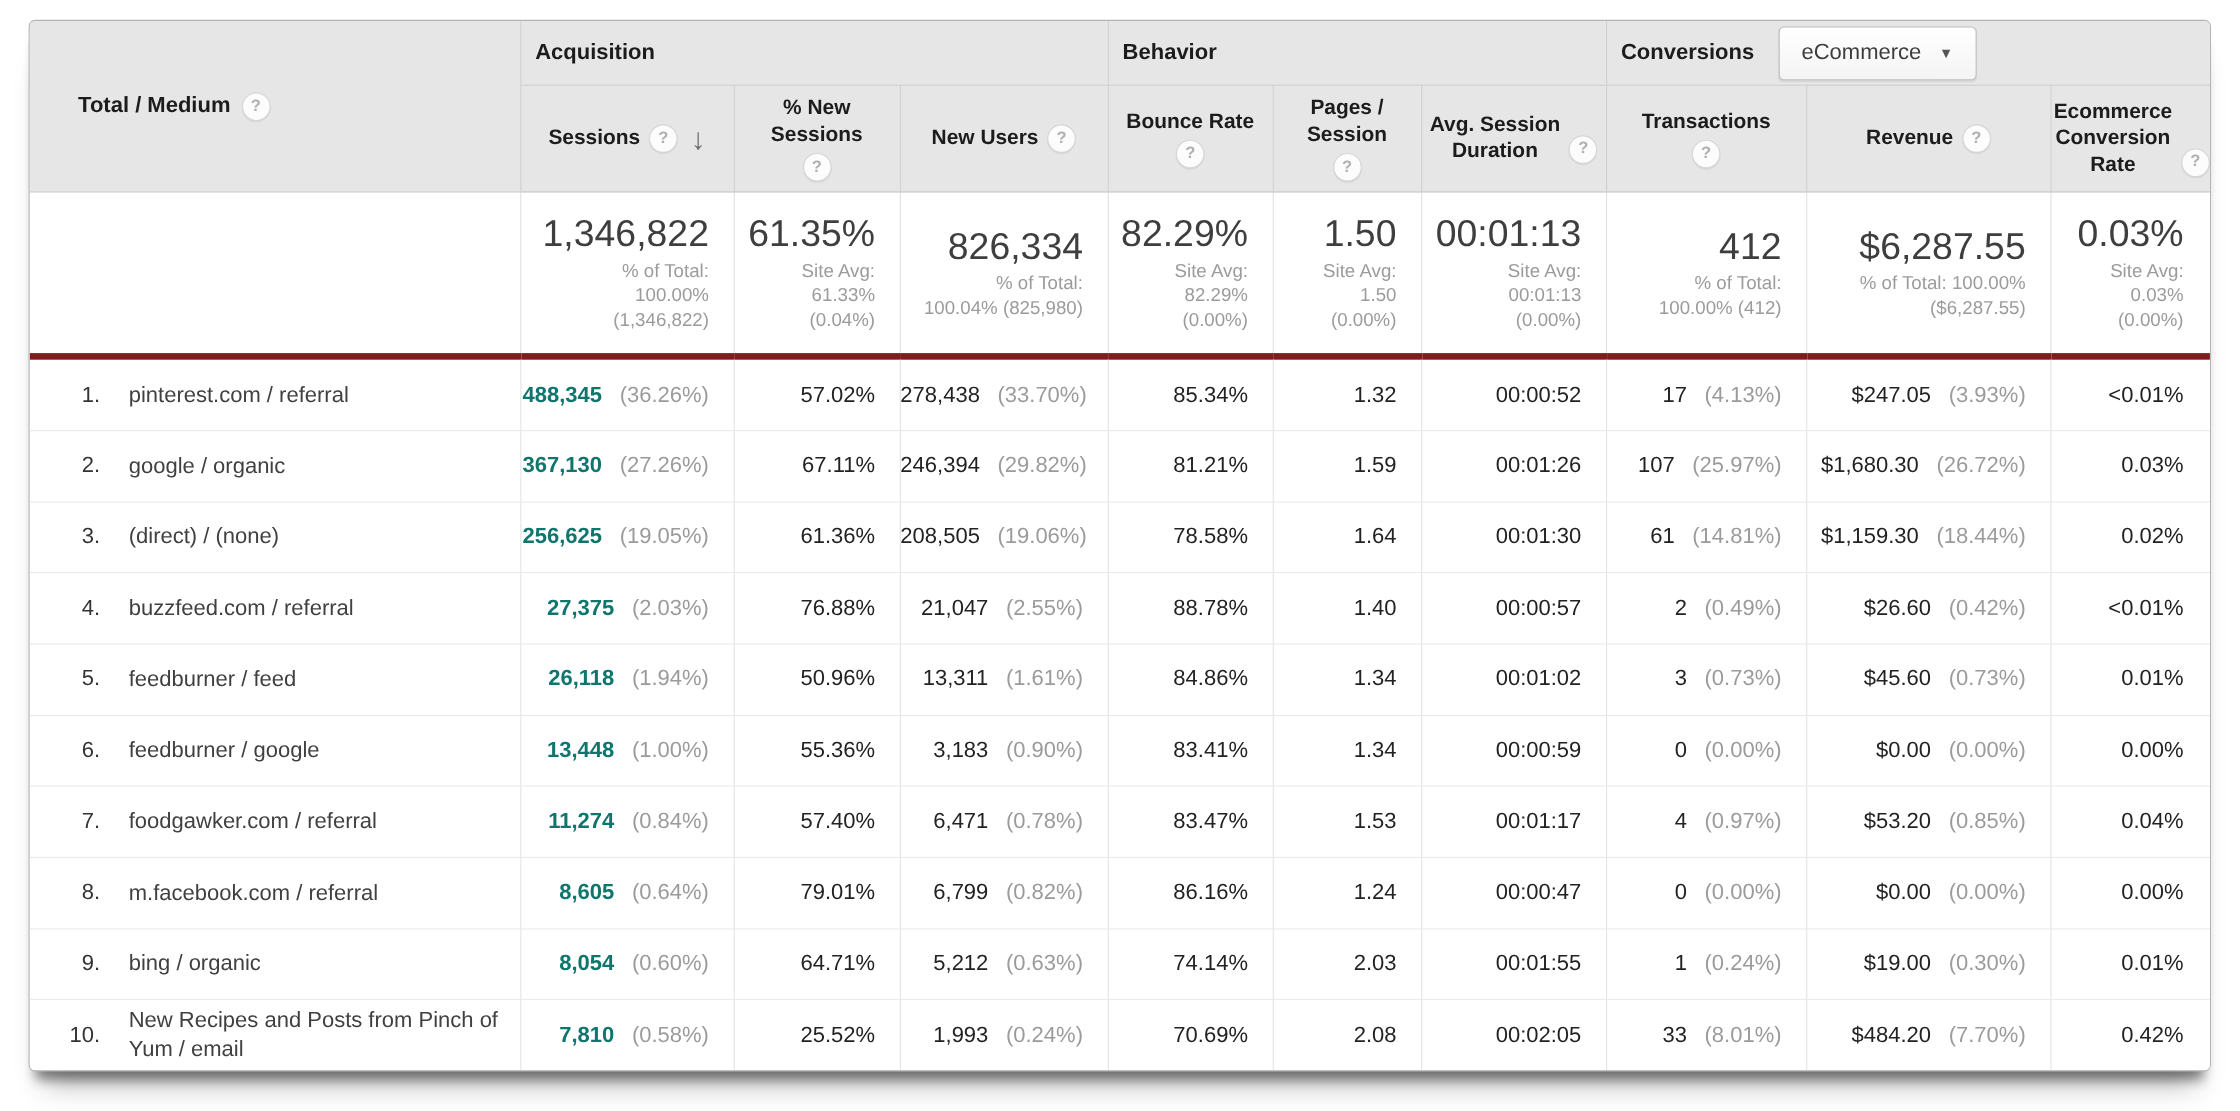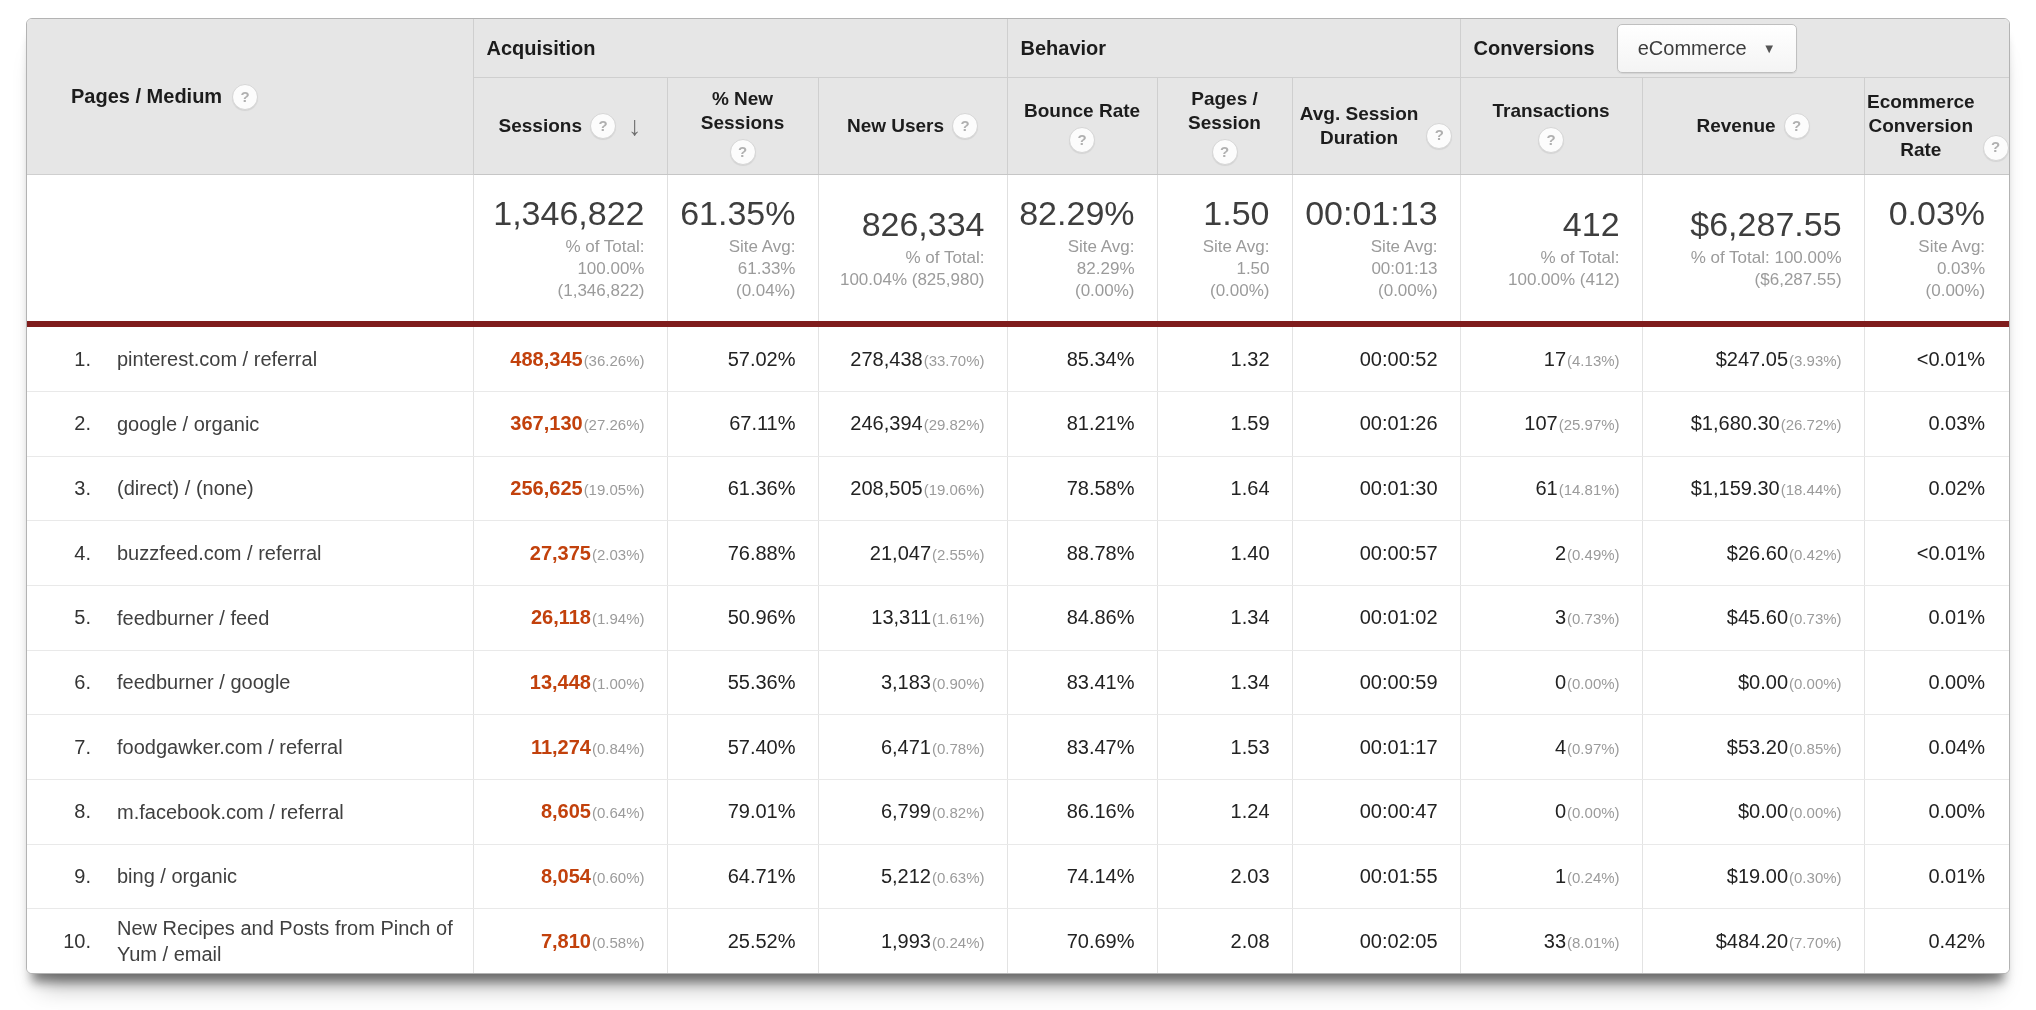--- a/index.html
+++ b/index.html
@@ -68,22 +68,22 @@
     background:#fff;vertical-align:middle;text-align:right;
     border-right:1px solid #e3e3e3;border-bottom:1px solid #e9e9e9;
     padding:0 22px 0 0;font-size:20px;color:#222;height:61px;
   }
   tbody tr:last-child td{border-bottom:none;}
   tbody td:last-child{border-right:none;padding-right:26px;}
   td.c-source{text-align:left;padding:0 10px 0 22px;}
   .src-wrap{display:flex;align-items:center;}
   .rank{width:42px;text-align:right;color:#333;flex:0 0 auto;margin-right:26px;}
   .src-link{color:#404040;text-decoration:none;cursor:pointer;line-height:1.3;}
-  .val-b{font-weight:bold;color:#c2410c;}
-  .pct{color:#9b9b9b;font-size:15px;margin-left:1px;}
+  .val-b{font-weight:bold;color:#0f766e;}
+  .pct{color:#9b9b9b;font-size:20px;margin-left:16px;}
 </style>
 </head>
 <body>
 
 <div class="card">
 <table>
   <colgroup>
     <col style="width:446px">
         <col style="width:194px">
         <col style="width:151px">
@@ -92,21 +92,21 @@
         <col style="width:135px">
     <col style="width:168px">
         <col style="width:182px">
         <col style="width:222px">
     <col style="width:147px">
   </colgroup>
   <thead>
     <tr class="section-row">
       <th class="corner" rowspan="2">
         <div class="corner-wrap">
-          <span>Pages / Medium</span>
+          <span>Total / Medium</span>
           <span class="qicon">?</span>
         </div>
       </th>
       <th class="section" colspan="3">
         <div class="section-wrap">
               <span>Acquisition</span>
             </div>
       </th>
       <th class="section" colspan="3">
         <div class="section-wrap">

